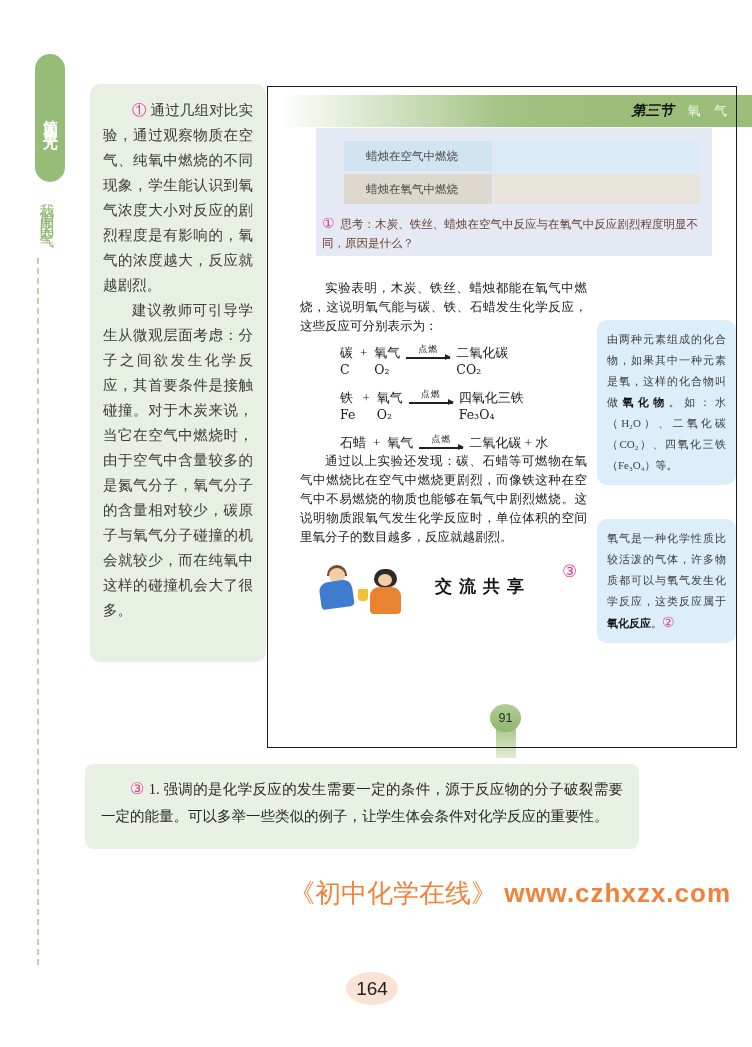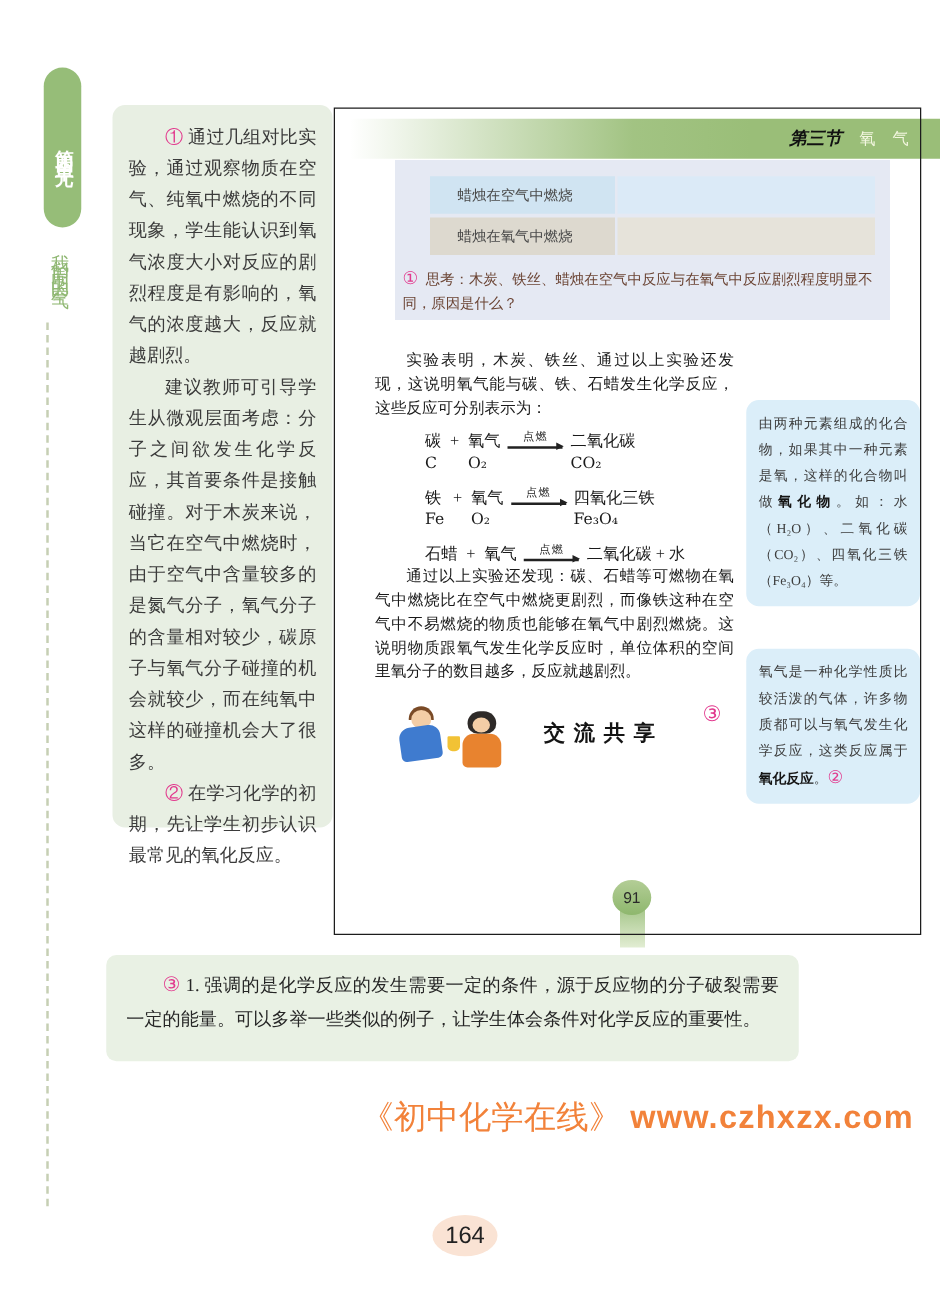--- a/index.html
+++ b/index.html
@@ -123,21 +123,20 @@
 
 <div class="canvas">
 
   <div class="unit-tab">第四单元</div>
   <div class="unit-title">我们周围的空气</div>
   <div class="dash-line"></div>
 
   <div class="left-notes">
     <p><span class="marker">①</span> <span>通过几组对比实验，通过观察物质在空气、纯氧中燃烧的不同现象，学生能认识到氧气浓度大小对反应的剧烈程度是有影响的，氧气的浓度越大，反应就越剧烈。</span></p>
     <p>建议教师可引导学生从微观层面考虑：分子之间欲发生化学反应，其首要条件是接触碰撞。对于木炭来说，当它在空气中燃烧时，由于空气中含量较多的是氮气分子，氧气分子的含量相对较少，碳原子与氧气分子碰撞的机会就较少，而在纯氧中这样的碰撞机会大了很多。</p>
-    <p><span class="marker">②</span> <span>在学习化学的初期，先让学生初步认识最常见的氧化反应。</span></p>
   </div>
 
   <div class="band">
     <span class="sec-label">第三节</span>
     <span class="sec-title">氧 气</span>
   </div>
   <div class="book-frame"></div>
 
   <div class="think-panel">
     <div class="obs-table">
@@ -149,21 +148,21 @@
         <div class="obs-label">蜡烛在氧气中燃烧</div>
         <div class="obs-value"></div>
       </div>
     </div>
     <div class="think-line">
       <span class="marker">①</span>
       <span>思考：木炭、铁丝、蜡烛在空气中反应与在氧气中反应剧烈程度明显不同，原因是什么？</span>
     </div>
   </div>
 
-  <p class="book-para p1">实验表明，木炭、铁丝、通过以上实验还发现，这说明氧气能与碳、铁、石蜡发生化学反应，这些反应可分别表示为：</p>
+  <p class="book-para p1">实验表明，木炭、铁丝、蜡烛都能在氧气中燃烧，这说明氧气能与碳、铁、石蜡发生化学反应，这些反应可分别表示为：</p>
 
   <div class="equations">
     <div class="eq">
       <div class="ec">
           <span class="w">碳</span>
           <span class="f">C</span>
         </div>
       <div class="ec">
           <span class="w plus">+</span>
         </div>

